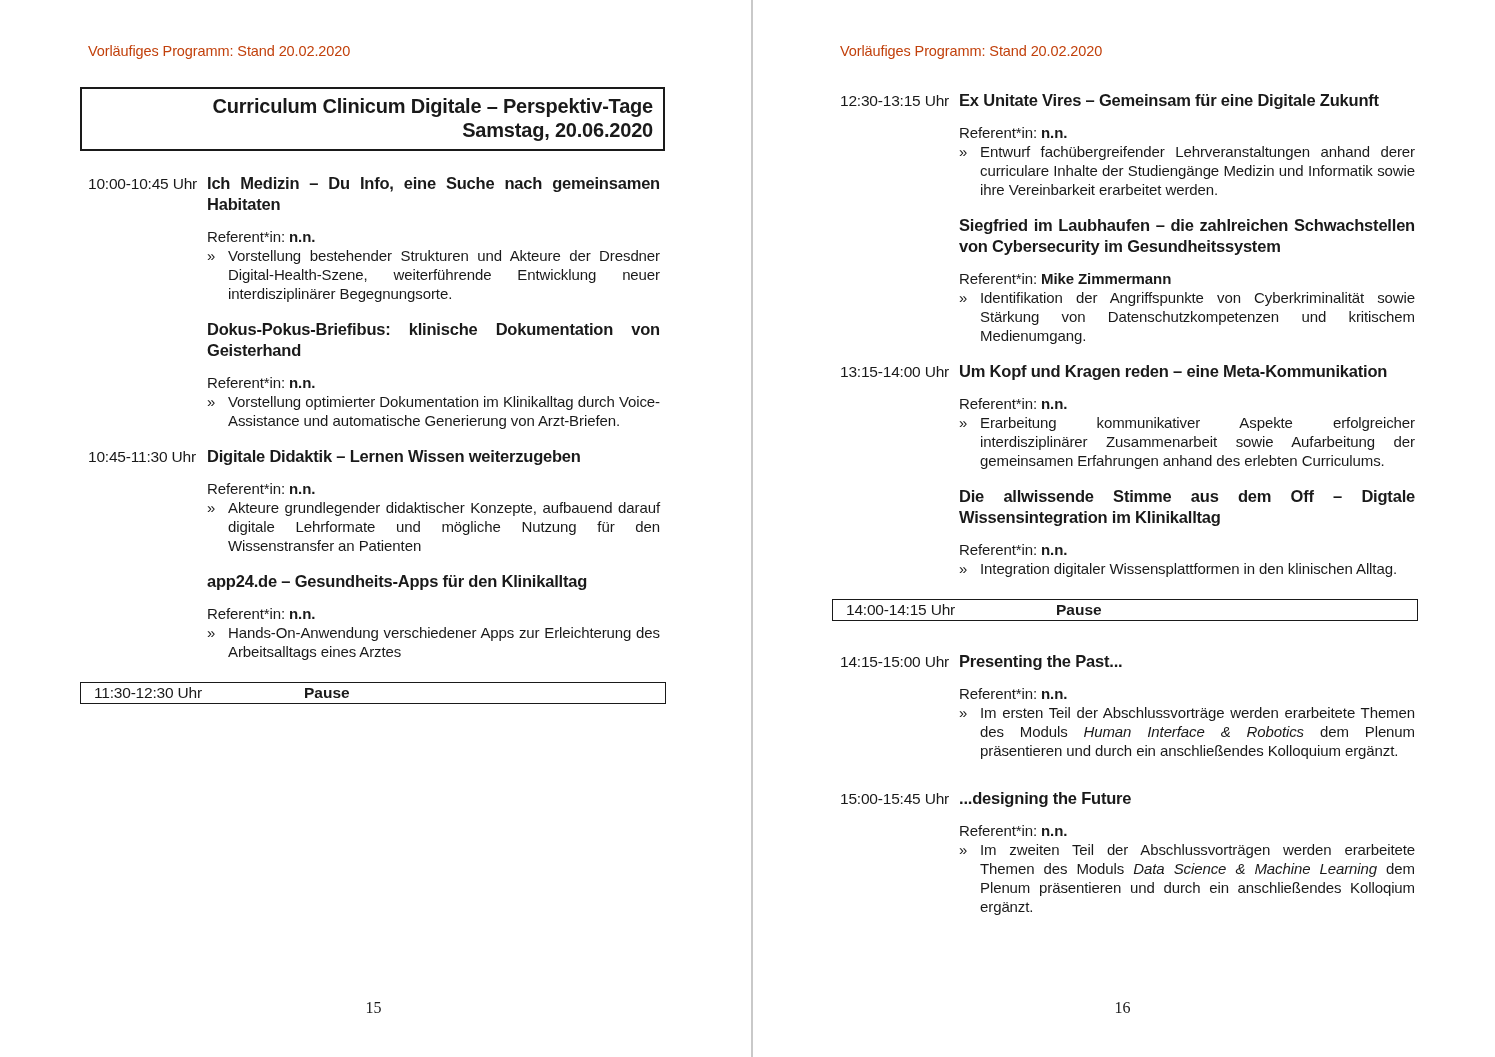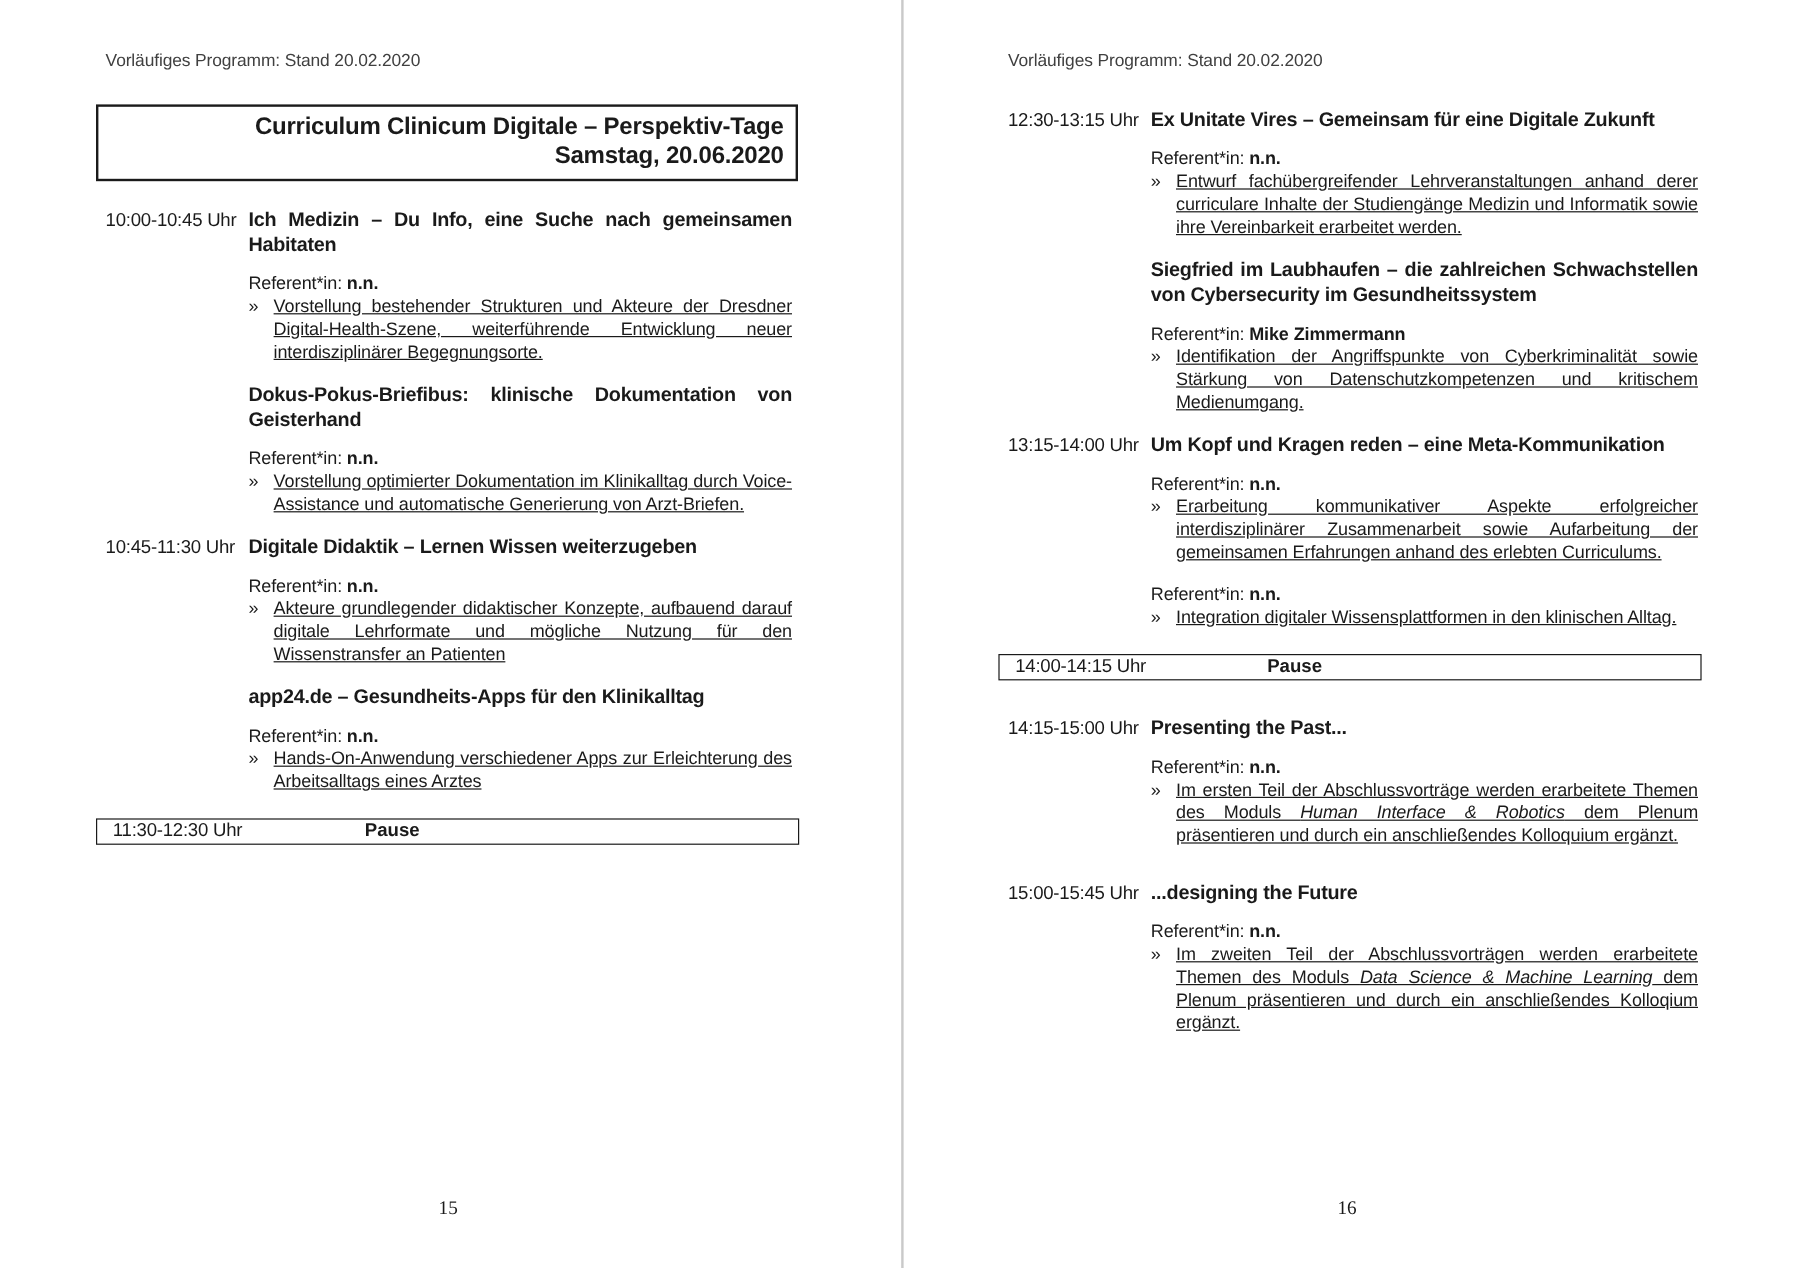--- a/index.html
+++ b/index.html
@@ -19,21 +19,21 @@
 
   .page { position: absolute; top: 0; height: 1057px; }
   .page-left  { left: 0;   width: 747px; }
   .page-right { left: 750px; width: 745px; }
 
   .page-inner { padding-top: 44px; }
   .page-left  .page-inner { padding-left: 88px; width: 572px; }
   .page-right .page-inner { padding-left: 90px; width: 575px; }
 
   .doc-header {
-    font-size: 14.5px; line-height: 15px; color: #404040;
+    font-size: 14.5px; line-height: 15px; color: #c2410c;
     letter-spacing: -0.1px;
   }
 
   .title-box {
     box-sizing: border-box;
     margin-top: 28px; margin-left: -8px;
     width: 585px;
     border: 2px solid #1a1a1a;
     padding: 5px 10px 7px 10px;
     text-align: right;
@@ -63,21 +63,21 @@
     letter-spacing: -0.2px;
     margin-bottom: 12px;
     hyphens: auto; -webkit-hyphens: auto;
   }
 
   .referent { font-size: 15px; line-height: 19px; letter-spacing: -0.1px; }
   .referent .ref-name { font-weight: bold; margin-left: 4px; }
 
   .bullet { display: flex; font-size: 15px; line-height: 19px; letter-spacing: -0.1px; }
   .bullet .glyph { width: 21px; flex-shrink: 0; }
-  .bullet .text  { flex: 1; text-align: justify; hyphens: auto; text-decoration: underline; -webkit-hyphens: auto; }
+  .bullet .text  { flex: 1; text-align: justify; hyphens: auto; -webkit-hyphens: auto; }
   .bullet .text i { font-style: italic; }
 
   .pause-box {
     box-sizing: border-box;
     margin-top: 21px; margin-left: -8px;
     width: 586px; height: 22px;
     border: 1.5px solid #1a1a1a;
     display: flex; align-items: center;
     font-size: 15.5px;
   }
@@ -205,20 +205,21 @@
           <div class="talk-title">Um Kopf und Kragen reden – eine Meta-Kommunikation</div>
           <div class="referent">
             <span>Referent*in:</span><span class="ref-name">n.n.</span>
           </div>
           <div class="bullet">
             <span class="glyph">»</span>
             <span class="text">Erarbeitung kommunikativer Aspekte erfolgreicher interdisziplinärer Zusammenarbeit sowie Aufarbeitung der gemeinsamen Erfahrungen anhand des erlebten Curriculums.</span>
           </div>
         </div>
         <div class="talk">
+          <div class="talk-title">Die allwissende Stimme aus dem Off – Digtale Wissensintegration im Klinikalltag</div>
           <div class="referent">
             <span>Referent*in:</span><span class="ref-name">n.n.</span>
           </div>
           <div class="bullet">
             <span class="glyph">»</span>
             <span class="text">Integration digitaler Wissensplattformen in den klinischen Alltag.</span>
           </div>
         </div>
       </div>
     </div>

